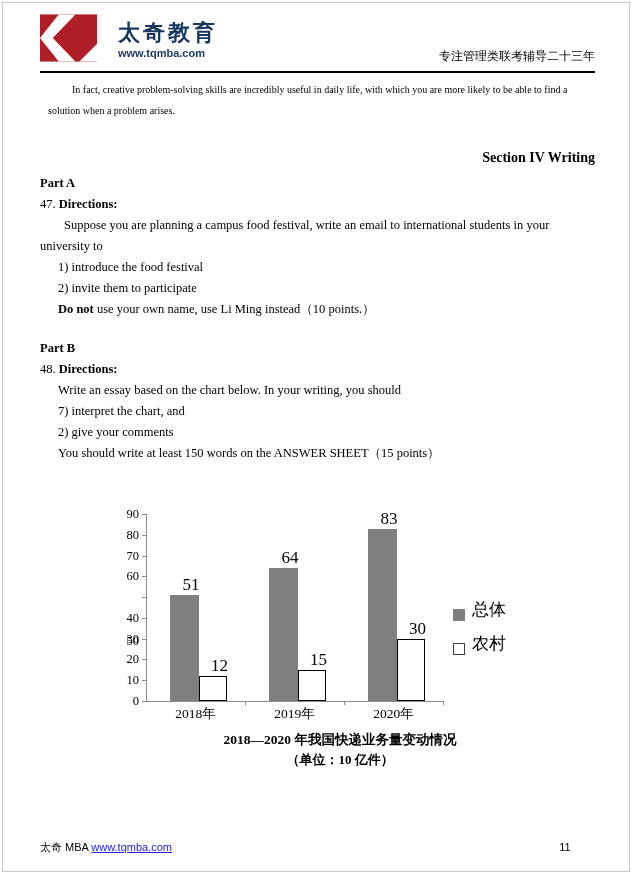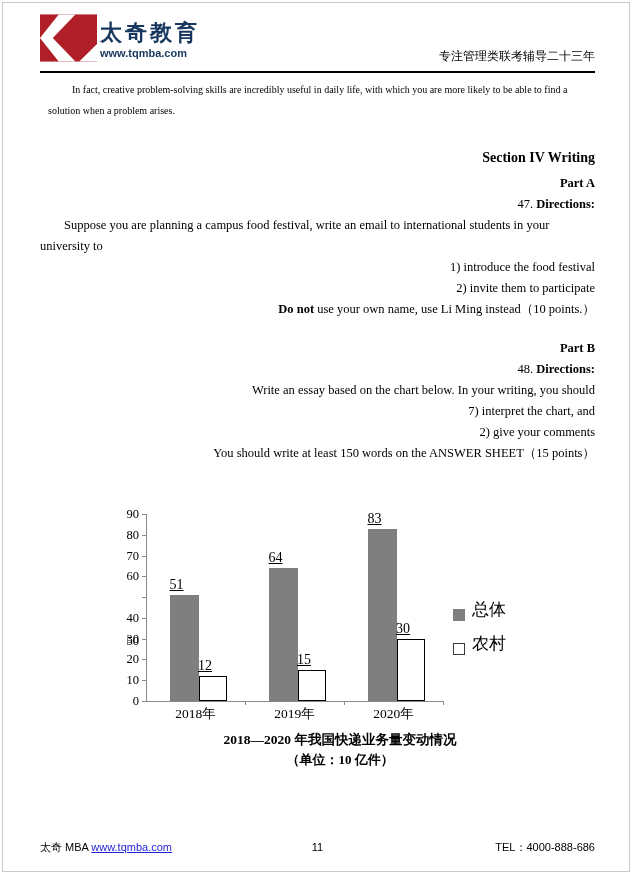--- a/index.html
+++ b/index.html
@@ -6,46 +6,46 @@
   body{
     width:632px;height:874px;position:relative;background:#ffffff;
     font-family:"Liberation Serif", serif;color:#000;overflow:hidden;
   }
   .page-frame{position:absolute;top:2px;left:2px;right:2px;bottom:2px;
     border:1px solid #c9c9c9;pointer-events:none;}
   .content{padding:14px 37px 0 40px;}
 
   
   .header-row{display:flex;justify-content:space-between;align-items:flex-end;}
-  .logo-block{display:flex;align-items:flex-start;gap:3px;height:52px;}
+  .logo-block{display:flex;align-items:flex-start;gap:21px;height:52px;}
   .logo-text{display:flex;flex-direction:column;justify-content:flex-start;padding-top:6px;}
   .brand{font-family:"Liberation Sans", sans-serif;font-weight:bold;font-size:22px;
     color:#17375e;letter-spacing:3px;line-height:26px;}
   .brand-url{font-family:"Liberation Sans", sans-serif;font-weight:bold;font-size:11px;
     color:#17375e;line-height:14px;}
   .tagline{font-size:12px;padding-bottom:1px;font-family:Liberation Mono, monospace;}
   .header-rule{border-bottom:2px solid #000;margin-top:5px;}
 
   
   .para{font-size:10px;line-height:21px;margin:6px 0 0 8px;text-indent:24px;}
   .section-title{text-align:right;font-weight:bold;font-size:14px;margin-top:26px;line-height:22px;}
-  .line{font-size:12.5px;line-height:21px;text-align:right;}
+  .line{font-size:12.5px;line-height:21px;}
   .bold{font-weight:bold;}
   .part-block{margin-top:4px;}
   .part-b{margin-top:18px;}
   .indent1{padding-left:18px;}
   .body-para{font-size:12.5px;line-height:21px;text-indent:24px;margin:0;}
 
   
   .chart-wrap{margin-top:42px;}
   .chart{position:relative;width:460px;height:220px;margin-left:55px;}
   .chart > div{position:absolute;}
   .axis{background:#8a8a8a;}
   .ylab{text-align:right;font-size:12.5px;line-height:16px;}
-  .dlabel{text-align:left;font-size:14px;line-height:16px;text-decoration:underline;}
+  .dlabel{text-align:right;font-size:17px;line-height:16px;}
   .xlab{text-align:center;font-size:13.5px;line-height:16px;}
   .bar{}
   .legend{position:absolute;}
   .lg-row{display:flex;align-items:flex-end;gap:7px;margin-bottom:11px;font-size:17px;}
   .sw{width:12px;height:12px;display:inline-block;box-sizing:border-box;}
 
   .chart-caption{width:500px;margin-left:50px;text-align:center;margin-top:4px;}
   .cap1{font-weight:bold;font-size:13.5px;line-height:20px;}
   .cap2{font-weight:bold;font-size:13px;line-height:20px;}
 
@@ -163,14 +163,13 @@
       <div class="cap1">2018—2020 年我国快递业务量变动情况</div>
       <div class="cap2">（单位：10 亿件）</div>
     </div>
   </div>
 
 </div>
 
 <div class="footer">
   <div class="f-left"><span>太奇 MBA </span><a href="#">www.tqmba.com</a></div>
   <div class="f-center">11</div>
-  <div class="f-right">TEL：4000-888-686</div>
 </div>
 
 </body></html>

